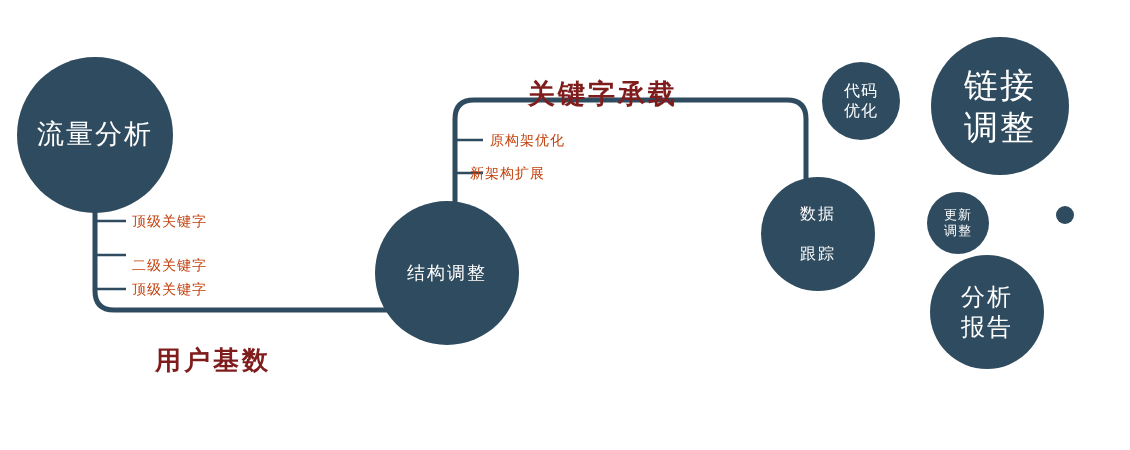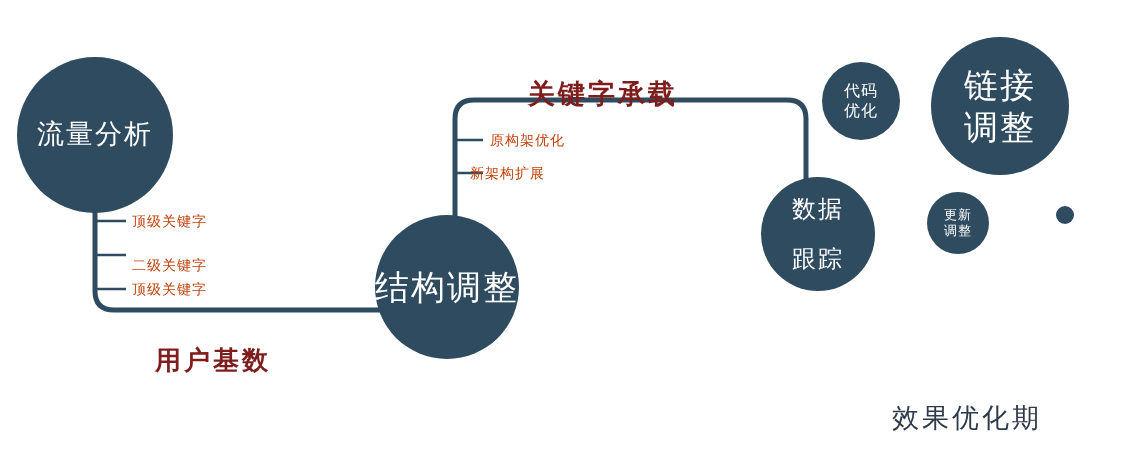--- a/index.html
+++ b/index.html
@@ -31,22 +31,22 @@
     flex-direction: column;
     align-items: center;
     justify-content: center;
     text-align: center;
     letter-spacing: 2px;
     line-height: 1.25;
   }
   .node .nl { white-space: nowrap; }
 
   .n-traffic   { left: 17px;  top: 57px;  width: 156px; height: 156px; font-size: 27px; }
-  .n-structure { left: 375px; top: 215px; width: 144px; height: 144px; font-size: 34px; }
-  .n-data      { left: 761px; top: 177px; width: 114px; height: 114px; font-size: 24px; gap: 20px; }
+  .n-structure { left: 375px; top: 201px; width: 144px; height: 144px; font-size: 18px; }
+  .n-data      { left: 761px; top: 177px; width: 114px; height: 114px; font-size: 16px; gap: 20px; }
   .n-code      { left: 822px; top: 62px;  width: 78px;  height: 78px;  font-size: 16px; letter-spacing: 1px; }
   .n-link      { left: 931px; top: 37px;  width: 138px; height: 138px; font-size: 34px; }
   .n-update    { left: 927px; top: 192px; width: 62px;  height: 62px;  font-size: 13px; letter-spacing: 1px; }
   .n-report    { left: 930px; top: 255px; width: 114px; height: 114px; font-size: 24px; }
   .n-dot       { left: 1056px; top: 206px; width: 18px; height: 18px; }
 
   .edge-label {
     position: absolute;
     z-index: 3;
     color: #7f1d1d;
@@ -125,26 +125,29 @@
     <div class="nl">调整</div>
   </div>
 
   <div class="node n-update">
     <div class="nl">更新</div>
     <div class="nl">调整</div>
   </div>
 
   <div class="node n-dot"></div>
 
+  <div class="node n-report">
+    <div class="nl">分析</div>
+    <div class="nl">报告</div>
+  </div>
 
   <div class="edge-label el-keyword">关键字承载</div>
   <div class="edge-label el-user">用户基数</div>
 
   <div class="branch-label bl-1">顶级关键字</div>
   <div class="branch-label bl-2">二级关键字</div>
   <div class="branch-label bl-3">顶级关键字</div>
 
   <div class="branch-label bm-1">原构架优化</div>
   <div class="branch-label bm-2">新架构扩展</div>
 
-  <div class="footer-label">效果优化期</div>
 
 </div>
 
 </body></html>

